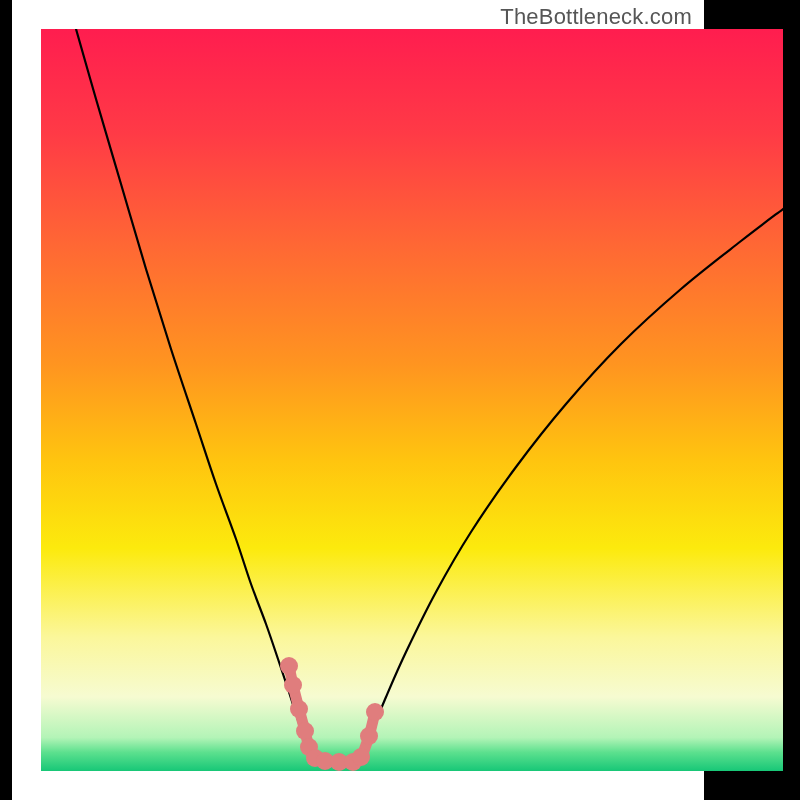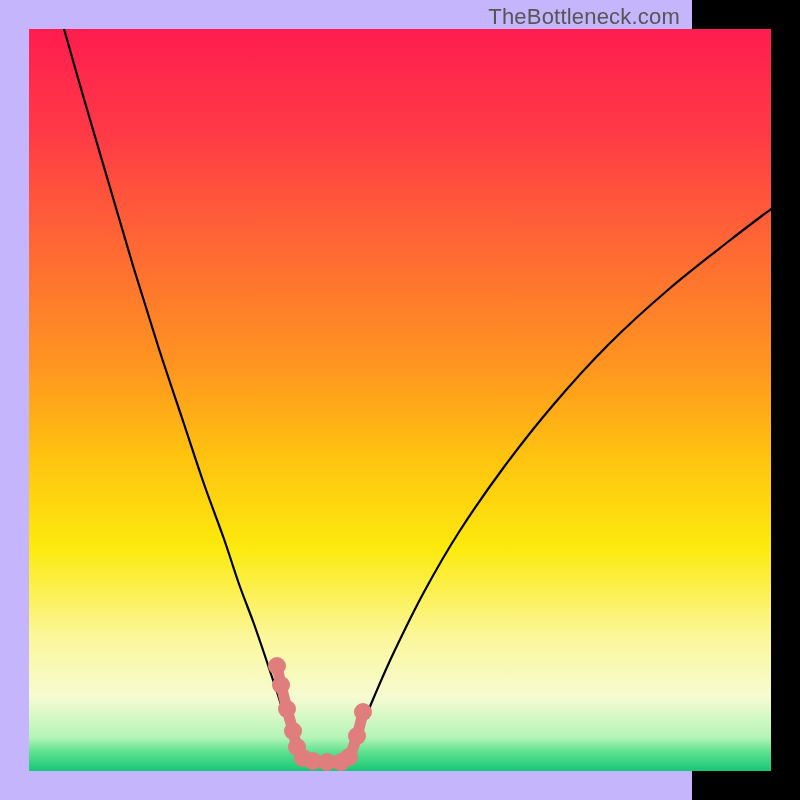--- a/index.html
+++ b/index.html
@@ -6,24 +6,24 @@
     margin: 0;
     padding: 0;
     width: 800px;
     height: 800px;
     background: #000;
     overflow: hidden;
     font-family: Arial, Helvetica, sans-serif;
   }
   .frame {
     position: absolute;
-    top: 0; left: 0;
+    top: 0; left: 12px;
     width: 692px;
     height: 800px;
-    background: #c4b5fd;
+    background: #ffffff;
   }
   .plot {
     position: absolute;
     top: 29px;
     left: 29px;
     width: 742px;
     height: 742px;
     overflow: hidden;
   }
   .watermark {

